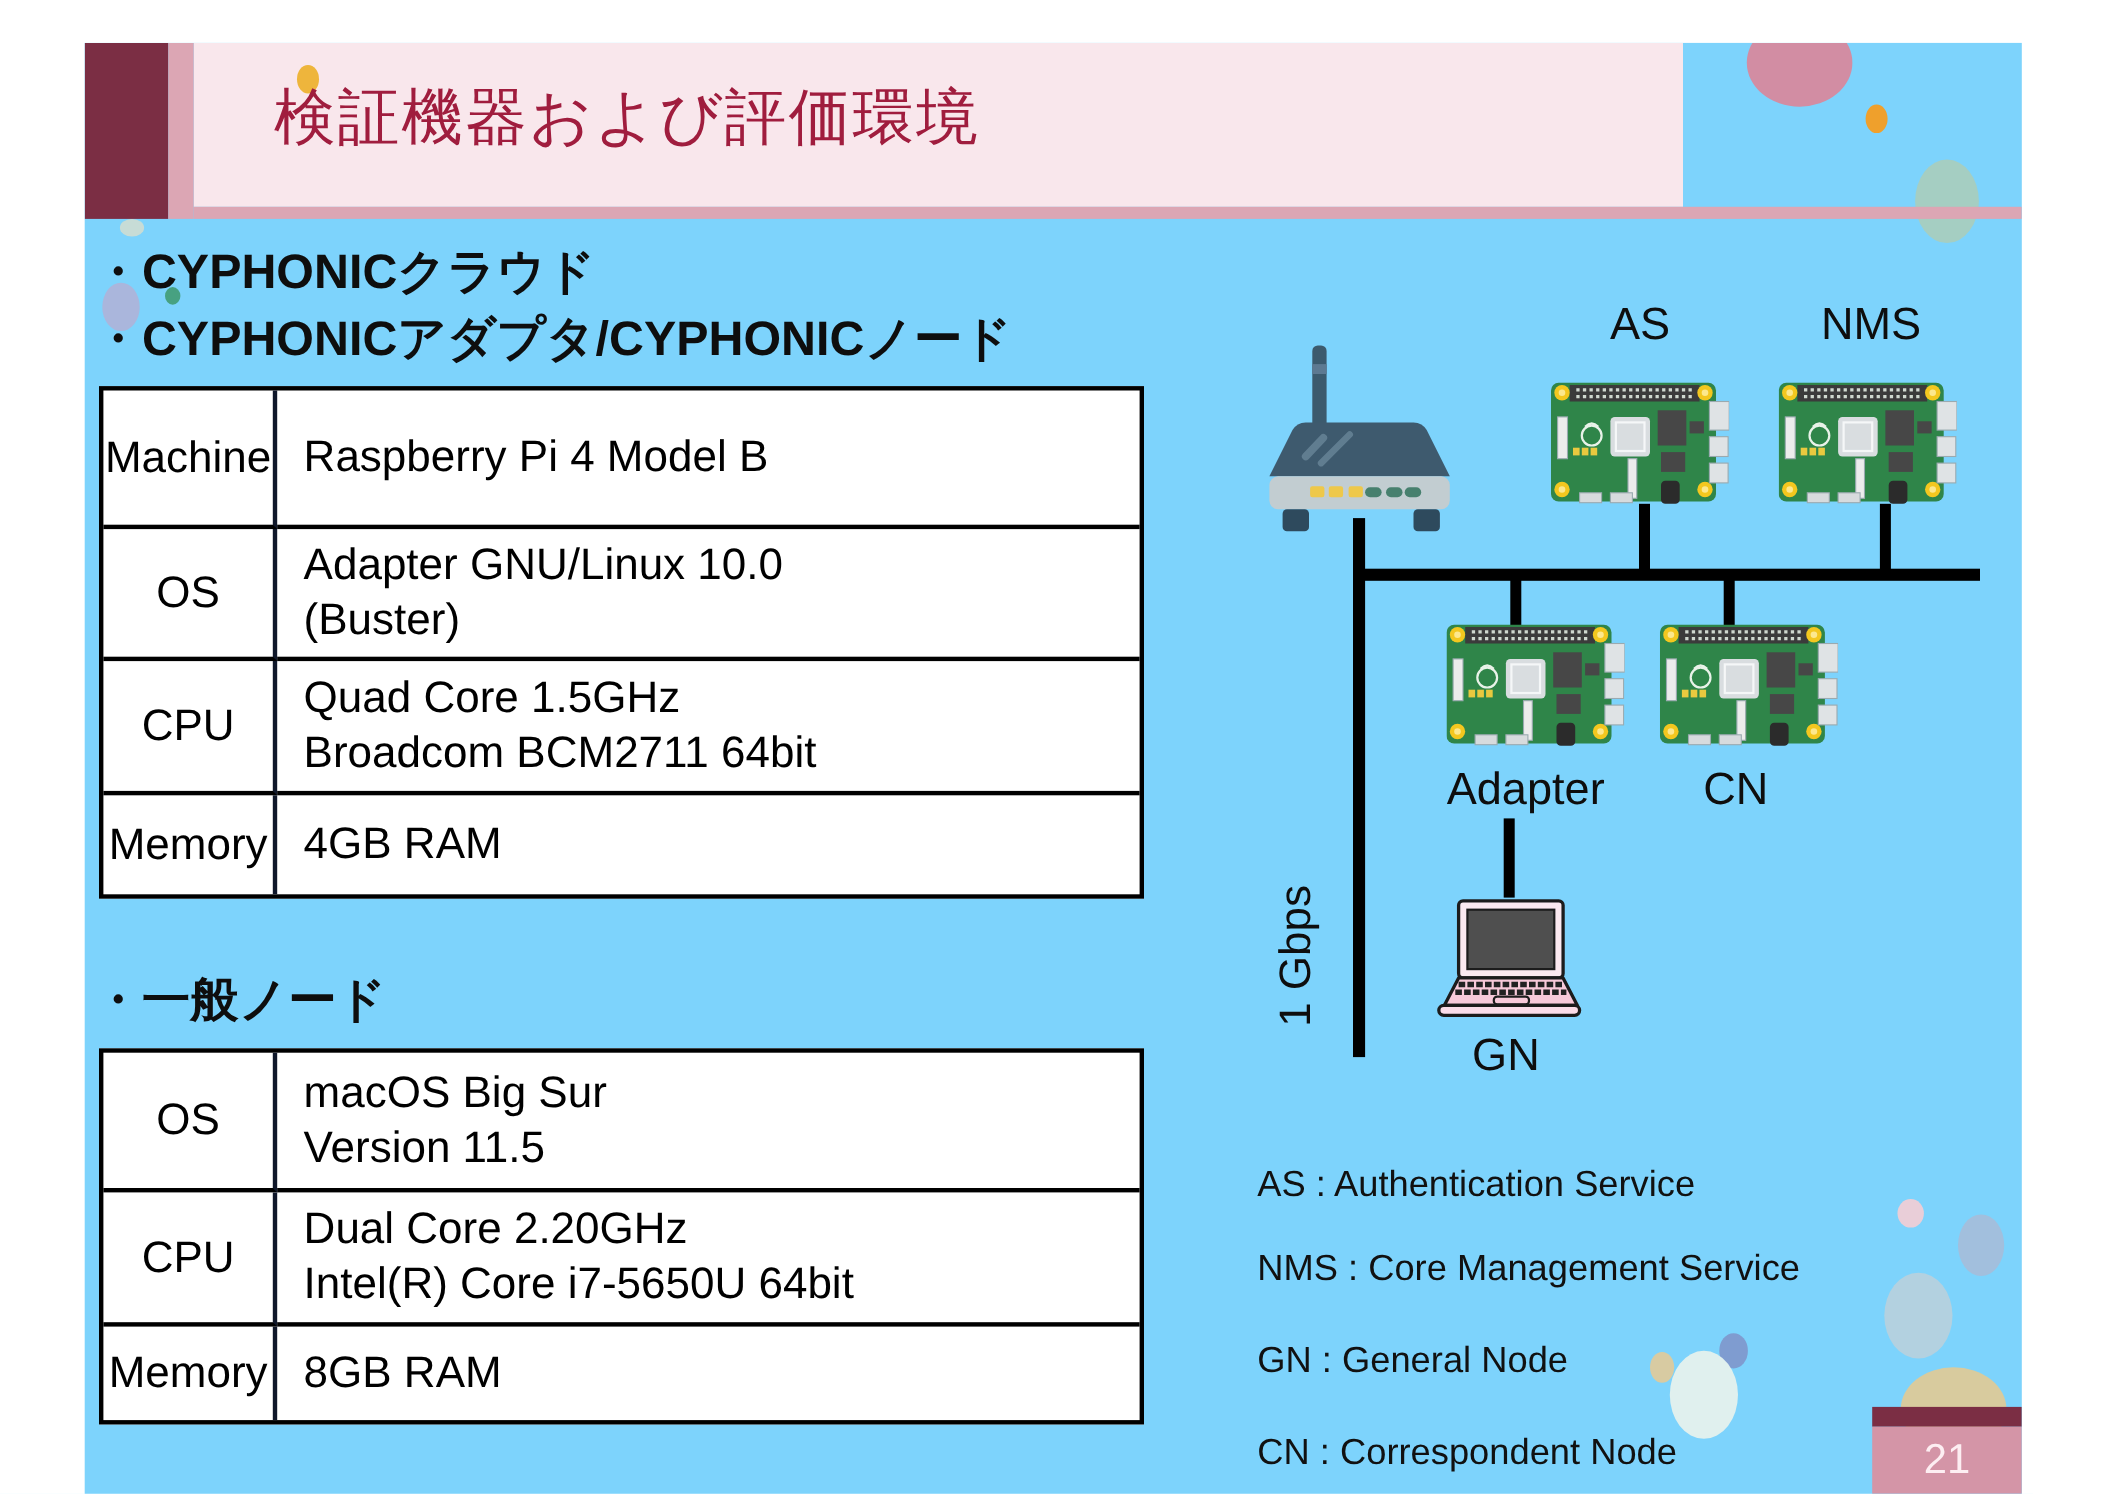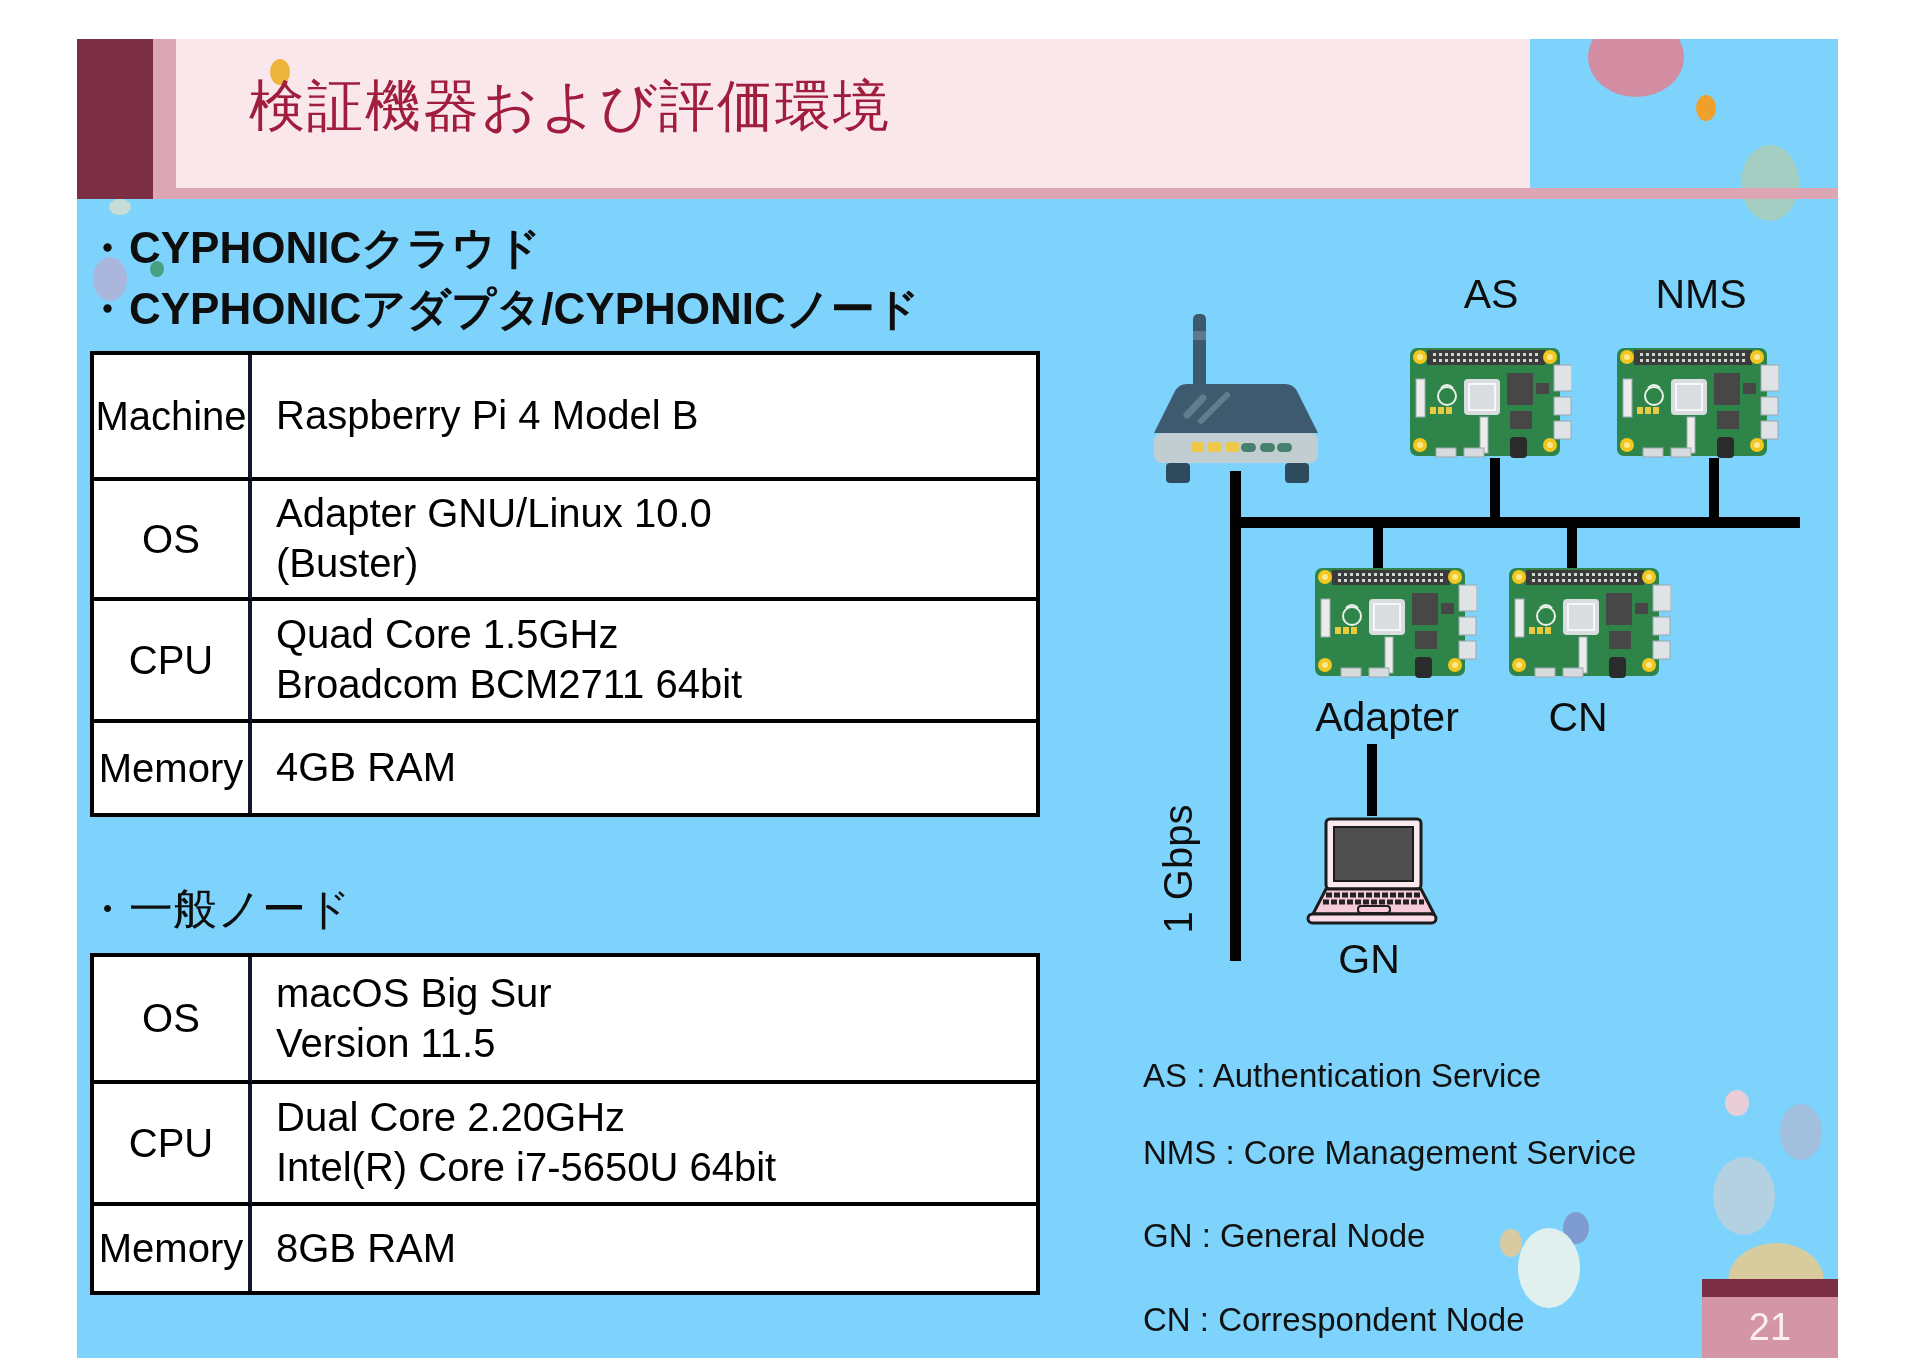--- a/index.html
+++ b/index.html
@@ -18,21 +18,21 @@
   .maroon-block { position:absolute; left:0; top:0; width:76px; height:160px; background:#7b2e44; z-index:2; }
   .pink-strip   { position:absolute; left:76px; top:0; width:23px; height:160px; background:#dca6b4; z-index:2; }
   .title-panel  { position:absolute; left:99px; top:0; width:1354px; height:149px; background:#f9e7ec; z-index:0; }
   .title-band   { position:absolute; left:99px; top:149px; width:1662px; height:11px; background:#dca6b4; z-index:2; }
   .slide-title  { position:absolute; left:172px; top:30px; font-size:56px; font-weight:500;
                   color:#a01d3e; letter-spacing:2px; z-index:3; white-space:nowrap; }
 
   
   .bullets { position:absolute; left:8px; top:178px; font-size:44px; font-weight:700;
              color:#0e0e0e; line-height:61px; z-index:3; white-space:nowrap; }
-  .bullet-general { position:absolute; left:8px; top:841px; font-size:44px; font-weight:400;
+  .bullet-general { position:absolute; left:8px; top:841px; font-size:44px; font-weight:700;
              color:#0e0e0e; z-index:3; white-space:nowrap; }
 
   
   .spec-table { position:absolute; left:13px; background:#ffffff; border:4px solid #000;
                 display:grid; grid-template-columns:158px 1fr; z-index:3; }
   .spec-table .cell { display:flex; align-items:center; font-size:40px; color:#000;
                 box-sizing:border-box; border-bottom:4px solid #000; }
   .spec-table .cell.lab { justify-content:center; border-right:4px solid #0f172a; text-align:center; }
   .spec-table .cell.val { padding-left:24px; white-space:pre-line; line-height:1.24; }
   .spec-table .cell.last { border-bottom:none; }

